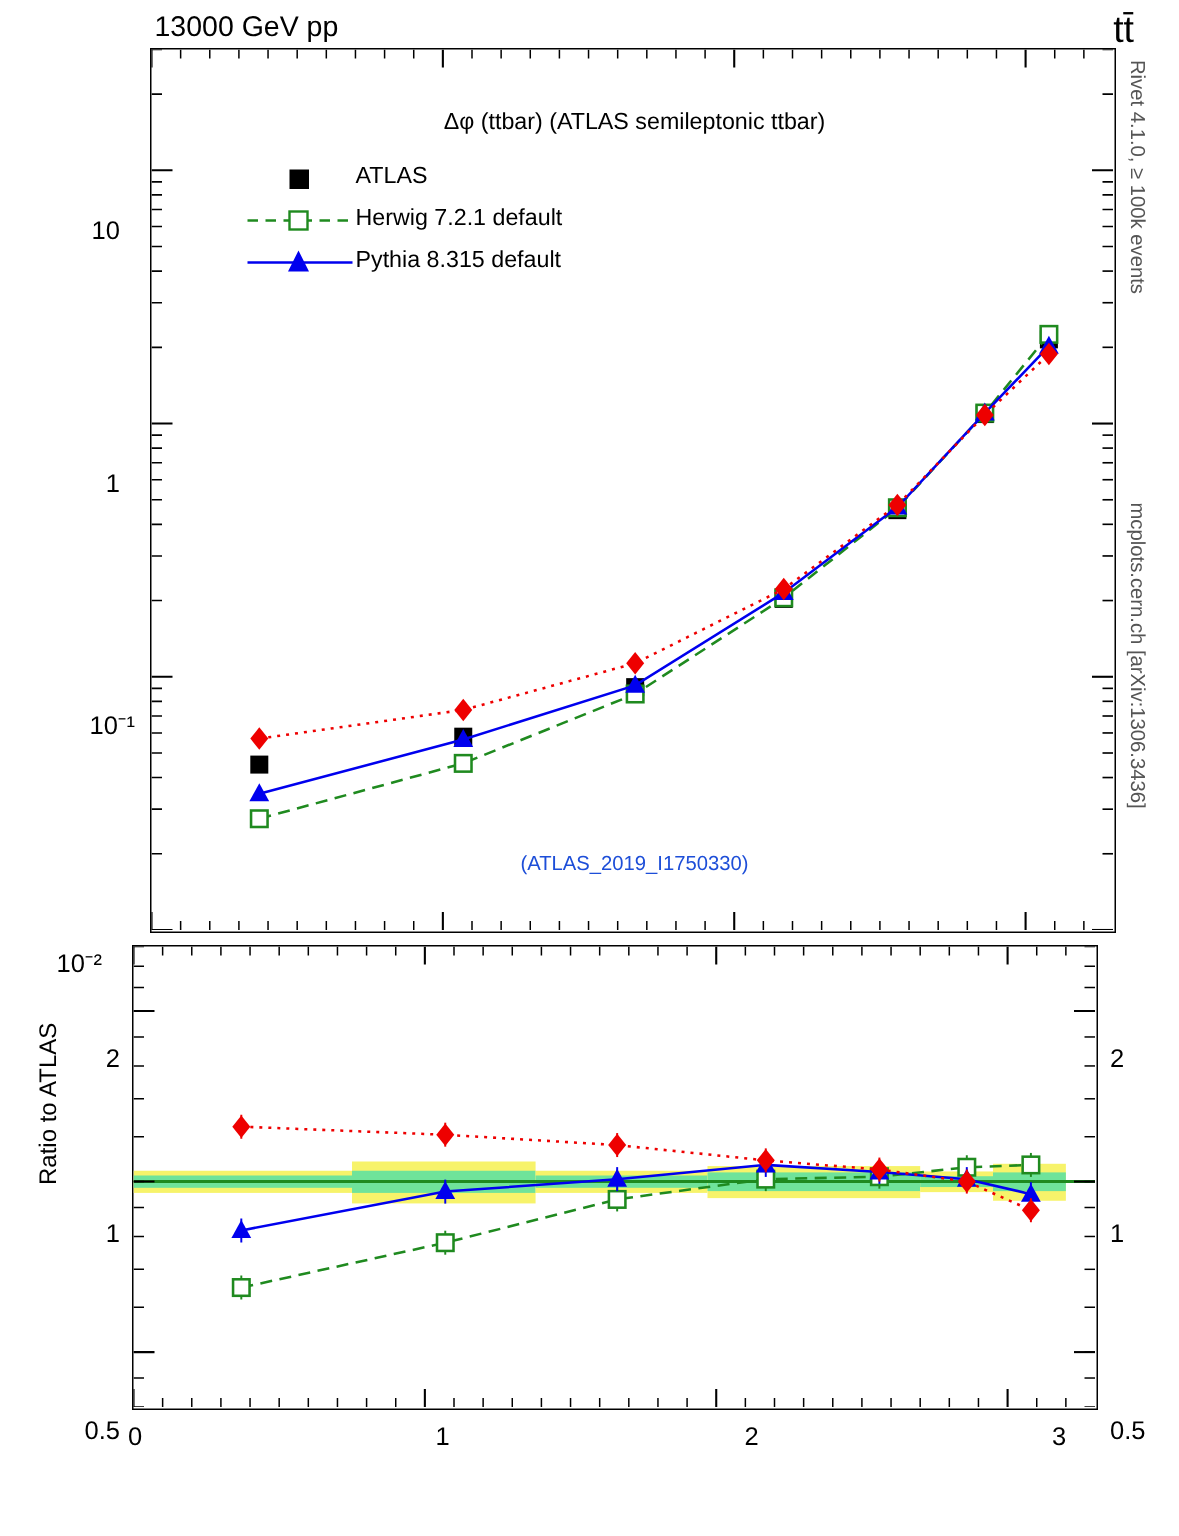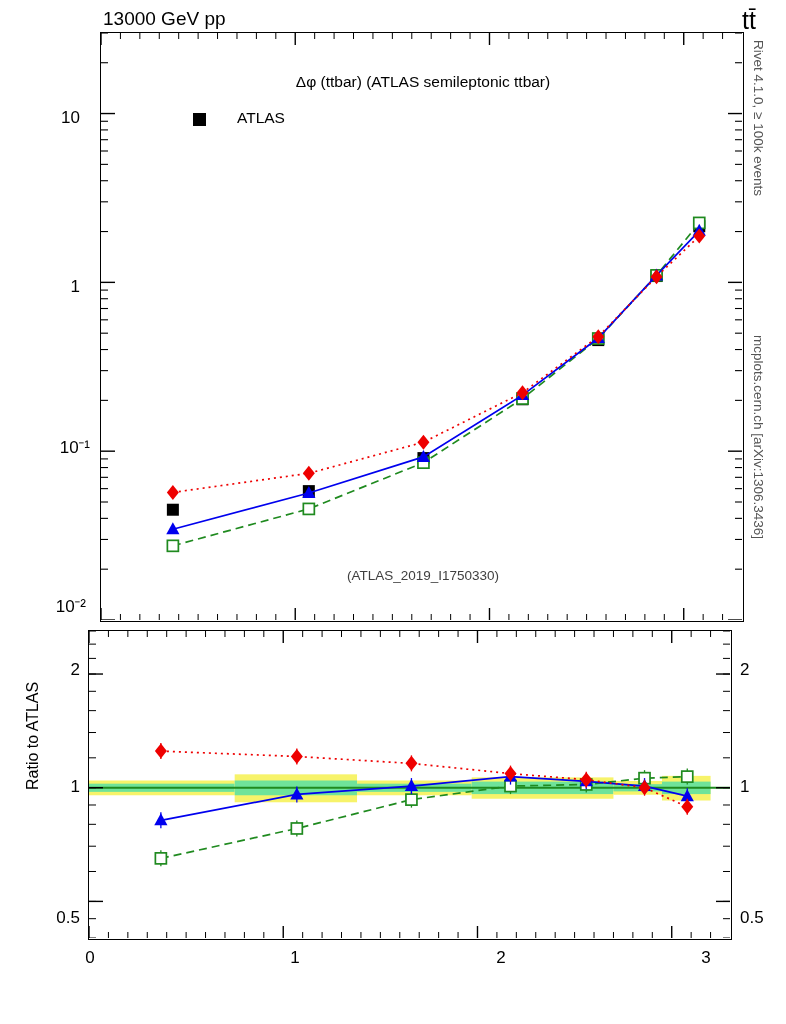--- a/index.html
+++ b/index.html
@@ -10,32 +10,32 @@
   .txt{font-family:"Liberation Sans",sans-serif;color:#000;white-space:nowrap;}
 
   
   #hdr-left{left:103px;top:8px;font-size:19px;}
   #hdr-right{right:30px;top:6px;font-size:25px;}
 
   
   #main-panel{left:88px;top:32px;width:644px;height:590px;border:1.6px solid #000;box-sizing:border-box;background:#fff;margin-left:12px;}
   #ratio-panel{left:88px;top:630px;width:644px;height:310px;border:1.6px solid #000;box-sizing:border-box;background:#fff;}
 
-  .ylab{position:absolute;font-size:17px;text-align:right;}
+  .ylab{position:absolute;font-size:17px;text-align:right;margin-top:36px;}
   .xlab{position:absolute;font-size:17px;text-align:center;}
 
   #plot-title{left:0;top:40px;width:644px;text-align:center;font-size:15.5px;}
 
   
   #legend{left:60px;top:72px;width:300px;}
   .leg-row{position:relative;height:28px;}
   .leg-mark{position:absolute;left:0;top:0;width:80px;height:28px;}
   .leg-text{position:absolute;left:76px;top:4px;font-size:15.5px;}
 
-  #watermark{position:absolute;left:0;top:535px;width:644px;text-align:center;font-size:13.5px;color:#404040;}
+  #watermark{position:absolute;left:0;top:535px;width:644px;text-align:center;font-size:13.5px;color:#1d4ed8;}
 
   
   .rot{position:absolute;transform-origin:0 0;font-size:13.5px;color:#555;white-space:nowrap;}
 
   #ylabel-ratio{position:absolute;left:24px;top:790px;transform:rotate(-90deg);transform-origin:0 0;font-size:16px;}
 
   svg{display:block;}
 </style>
 </head>
 <body>
@@ -50,20 +50,34 @@
 
   <div class="abs" id="main-panel">
     <div class="abs txt" id="plot-title">Δφ (ttbar) (ATLAS semileptonic ttbar)</div>
 
     <div class="abs" id="legend">
       <div class="leg-row">
         <svg class="leg-mark" width="80" height="28">
           <rect x="32" y="8" width="13" height="13" fill="#000"></rect>
         </svg>
         <div class="leg-text txt">ATLAS</div>
+      </div>
+      <div class="leg-row">
+        <svg class="leg-mark" width="80" height="28">
+          <line x1="4" y1="14" x2="74" y2="14" stroke="#1f8a1f" stroke-width="1.6" stroke-dasharray="7,5"></line>
+          <rect x="32" y="8" width="12" height="12" fill="#fff" stroke="#1f8a1f" stroke-width="1.6"></rect>
+        </svg>
+        <div class="leg-text txt">Herwig 7.2.1 default</div>
+      </div>
+      <div class="leg-row">
+        <svg class="leg-mark" width="80" height="28">
+          <line x1="4" y1="14" x2="74" y2="14" stroke="#0000ee" stroke-width="1.6"></line>
+          <polygon points="38,6 45,20 31,20" fill="#0000ee"></polygon>
+        </svg>
+        <div class="leg-text txt">Pythia 8.315 default</div>
       </div>
     </div>
 
     <div id="watermark">(ATLAS_2019_I1750330)</div>
 
     <svg id="main-svg" width="641" height="587">
         <line x1="0" y1="587" x2="14" y2="587" stroke="#000" stroke-width="1.4"></line>
         <line x1="641" y1="587" x2="627" y2="587" stroke="#000" stroke-width="1.4"></line>
         <line x1="0" y1="418.1821886558495" x2="14" y2="418.1821886558495" stroke="#000" stroke-width="1.4"></line>
         <line x1="641" y1="418.1821886558495" x2="627" y2="418.1821886558495" stroke="#000" stroke-width="1.4"></line>
@@ -219,21 +233,21 @@
         <polygon points="421.5060606060606,352.2116375565562 427.5060606060606,359.7116375565562 421.5060606060606,367.2116375565562 415.5060606060606,359.7116375565562" fill="#ee0000"></polygon>
         <polygon points="497.2606060606061,296.1362009495167 503.2606060606061,303.6362009495167 497.2606060606061,311.1362009495167 491.2606060606061,303.6362009495167" fill="#ee0000"></polygon>
         <polygon points="555.5333333333333,236.22185206349002 561.5333333333333,243.72185206349002 555.5333333333333,251.22185206349002 549.5333333333333,243.72185206349002" fill="#ee0000"></polygon>
         <polygon points="598.2666666666668,195.581649236185 604.2666666666668,203.081649236185 598.2666666666668,210.581649236185 592.2666666666668,203.081649236185" fill="#ee0000"></polygon>
       </svg>
   </div>
 
   <div class="ylab txt" style="left:14px;top:108px;width:66px;">10</div>
   <div class="ylab txt" style="left:14px;top:277px;width:66px;">1</div>
   <div class="ylab txt" style="left:24px;top:435px;width:66px;">10⁻¹</div>
-  <div class="ylab txt" style="left:20px;top:594px;width:66px;">10⁻²</div>
+  <div class="ylab txt" style="left:2px;top:594px;width:66px;">10⁻²</div>
 
   <div class="abs" id="ratio-panel">
     <svg id="ratio-svg" width="641" height="307">
         <rect x="0" y="149.49701055678653" width="145.6818181818182" height="14.771151184709424" fill="#f7f36a"></rect>
         <rect x="0" y="152.66644364694668" width="145.6818181818182" height="8.202362036908909" fill="#6fe39a"></rect>
         <rect x="145.6818181818182" y="143.336171379426" width="122.37272727272727" height="27.94966223471559" fill="#f7f36a"></rect>
         <rect x="145.6818181818182" y="149.49701055678653" width="122.37272727272727" height="14.771151184709424" fill="#6fe39a"></rect>
         <rect x="268.05454545454546" y="149.49701055678653" width="114.60303030303032" height="14.771151184709424" fill="#f7f36a"></rect>
         <rect x="268.05454545454546" y="152.66644364694668" width="114.60303030303032" height="8.202362036908909" fill="#6fe39a"></rect>
         <rect x="382.6575757575758" y="146.38766514015148" width="141.7969696969697" height="21.35180201819827" fill="#f7f36a"></rect>

